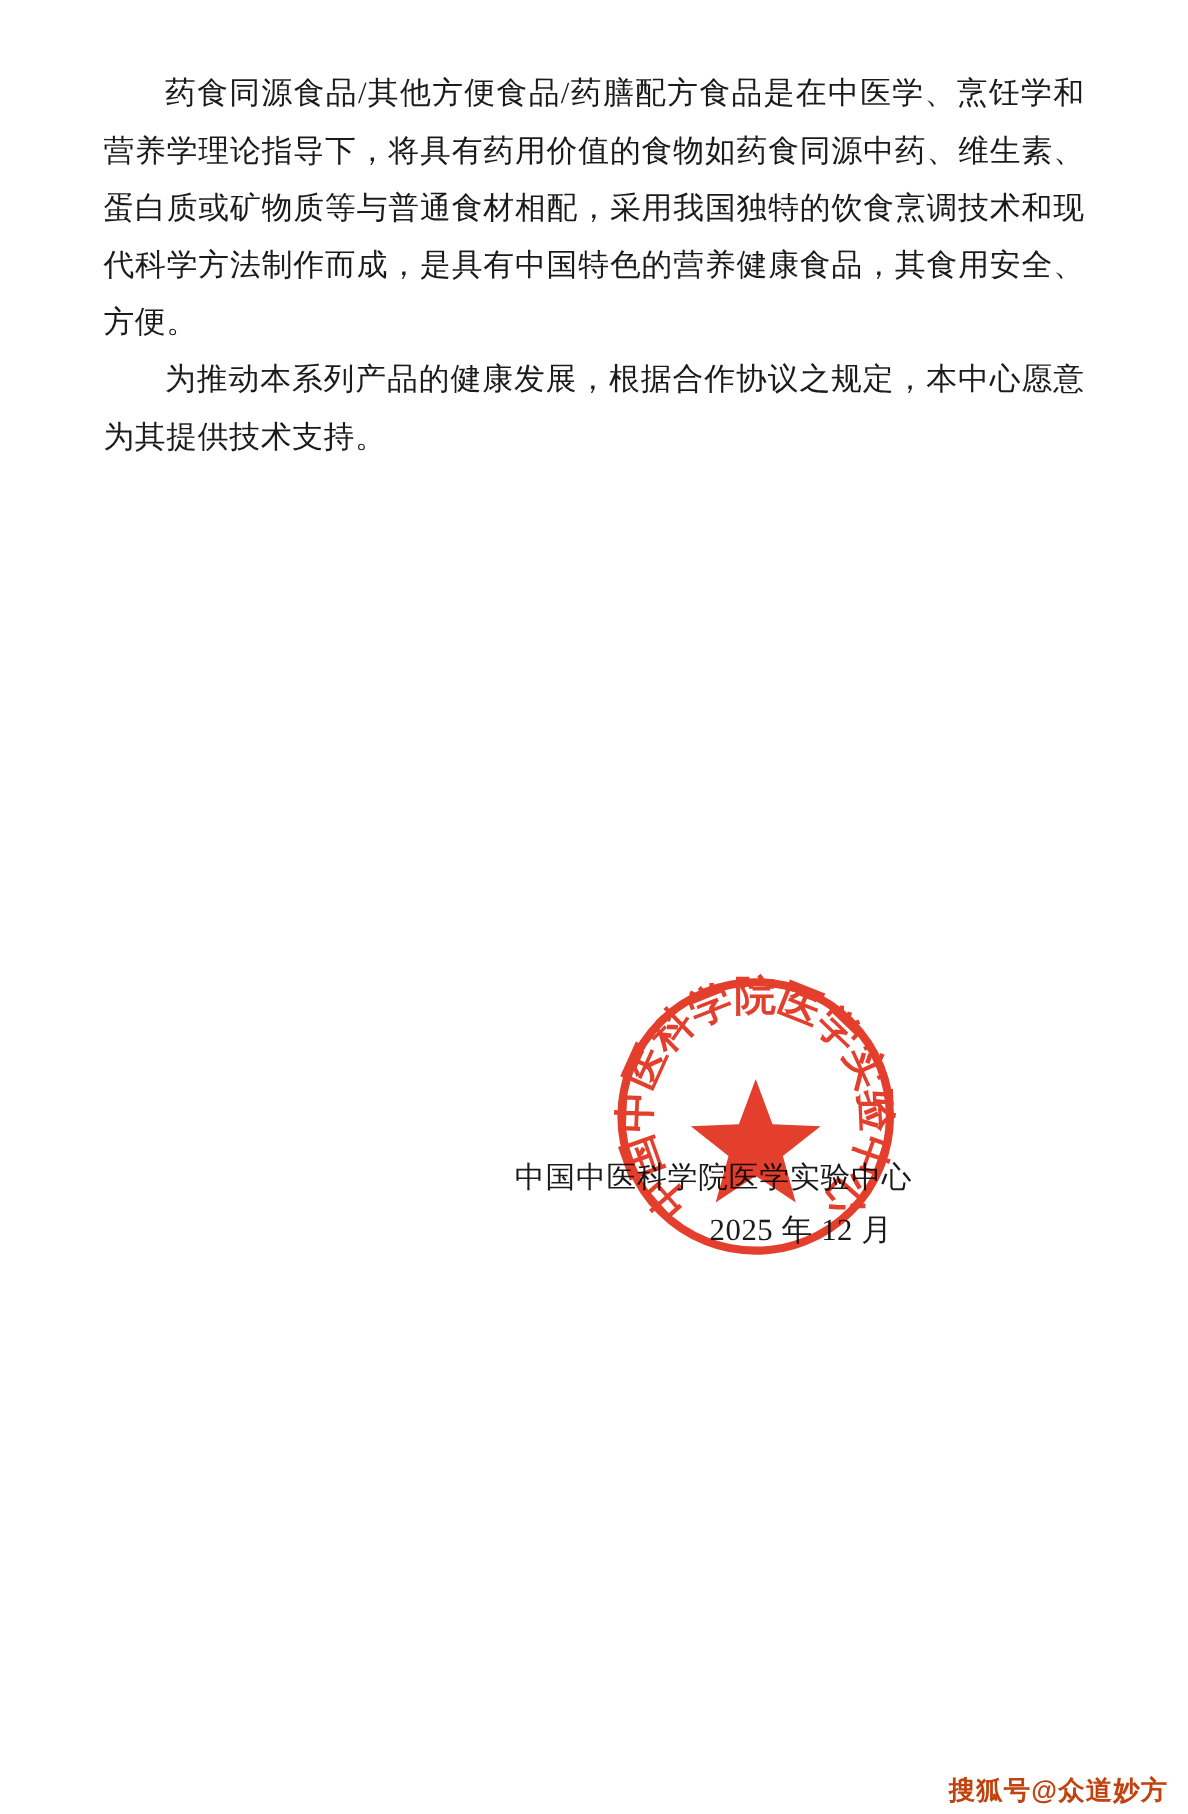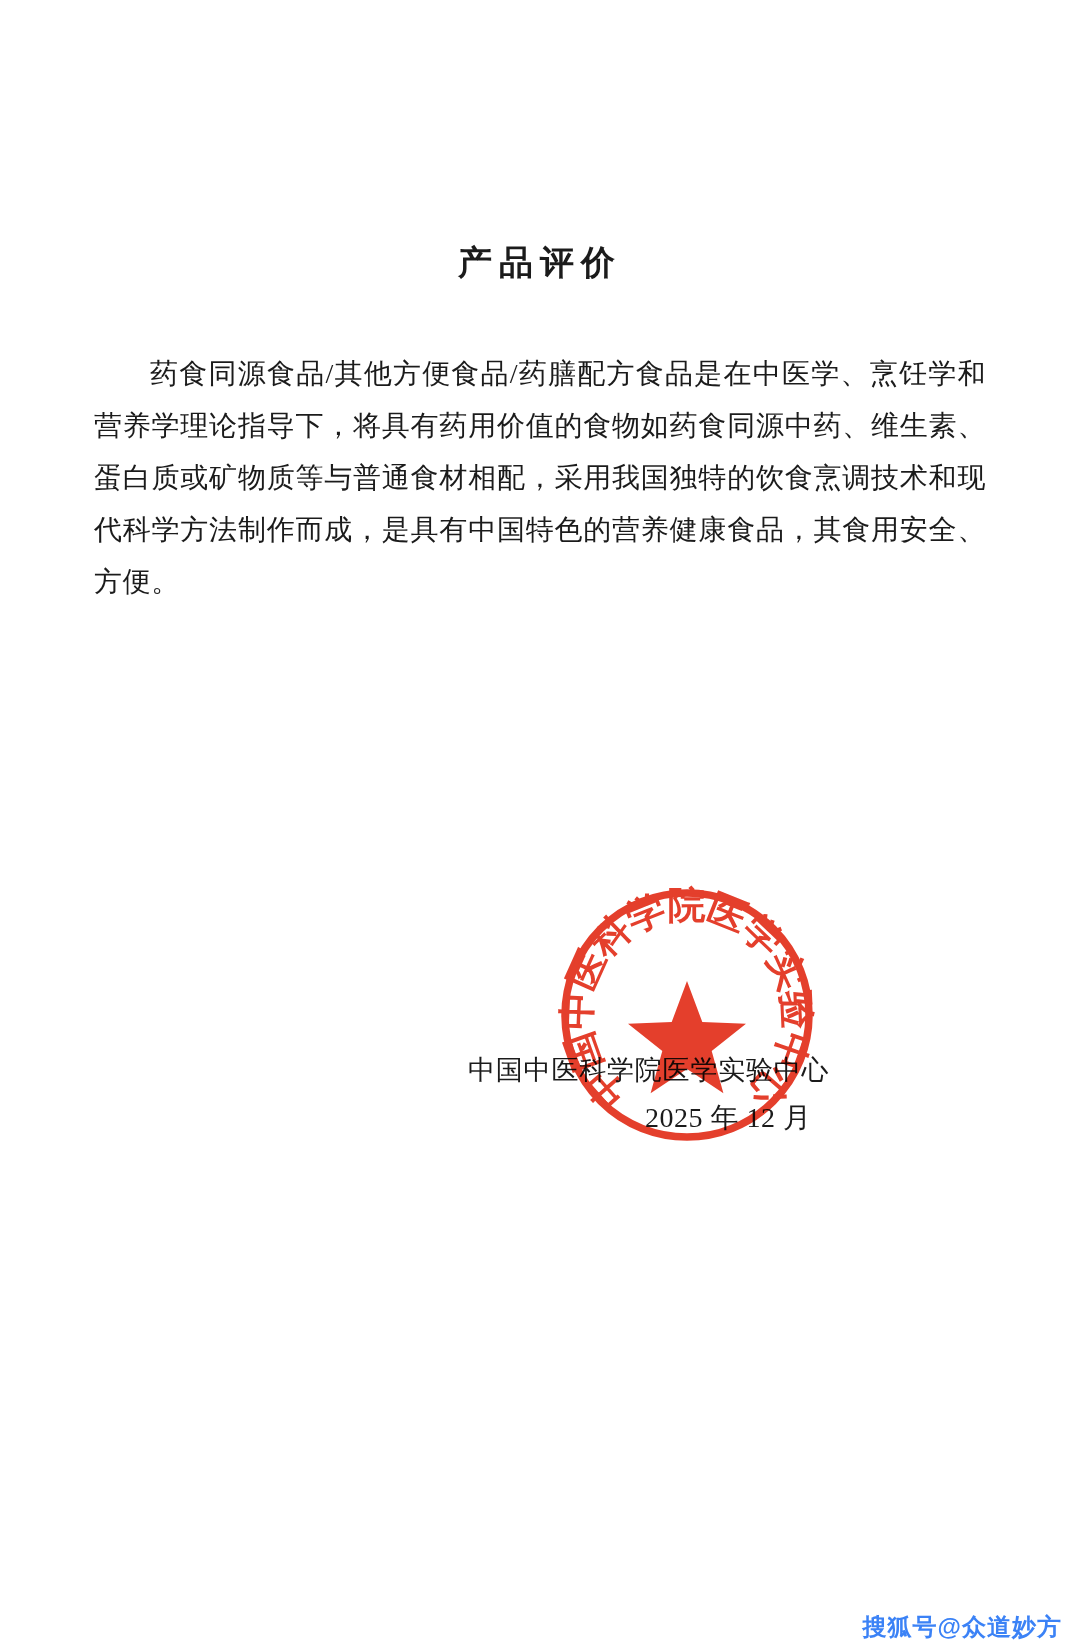--- a/index.html
+++ b/index.html
@@ -61,34 +61,34 @@
     font-weight:700;
     font-family:"Liberation Serif","DejaVu Serif",serif;
   }
   .seal-star{fill:var(--seal-red);}
   .watermark{
     position:absolute;
     right:18px;bottom:6px;
     font-family:"Liberation Sans","DejaVu Sans",sans-serif;
     font-size:24px;
     font-weight:700;
-    color:#3b82f6;
+    color:#c2410c;
     letter-spacing:1px;
     text-shadow:-1px -1px 0 #fff,1px -1px 0 #fff,-1px 1px 0 #fff,1px 1px 0 #fff,0 0 4px #fff;
   }
 </style>
 </head>
 <body>
 
 <div class="page">
 
-  <h1 class="title">产品评价</h1>
 
   <div class="body-text">
     <p>药食同源食品/其他方便食品/药膳配方食品是在中医学、烹饪学和营养学理论指导下，将具有药用价值的食物如药食同源中药、维生素、蛋白质或矿物质等与普通食材相配，采用我国独特的饮食烹调技术和现代科学方法制作而成，是具有中国特色的营养健康食品，其食用安全、方便。</p>
+    <p>为推动本系列产品的健康发展，根据合作协议之规定，本中心愿意为其提供技术支持。</p>
   </div>
 
   <div class="signature">中国中医科学院医学实验中心</div>
   <div class="date">2025 年 12 月</div>
 
   <svg class="seal" viewBox="0 0 268 268" xmlns="http://www.w3.org/2000/svg" xmlns:xlink="http://www.w3.org/1999/xlink">
     <circle class="seal-ring" cx="134" cy="134" r="122"></circle>
     <path id="sealTextPath" d="M 78.4 213.5 A 97 97 0 1 1 189.6 213.5" fill="none"></path>
     <text class="seal-text">
       <textPath href="#sealTextPath" xlink:href="#sealTextPath" startOffset="4" textLength="482" lengthAdjust="spacing">中国中医科学院医学实验中心</textPath>

